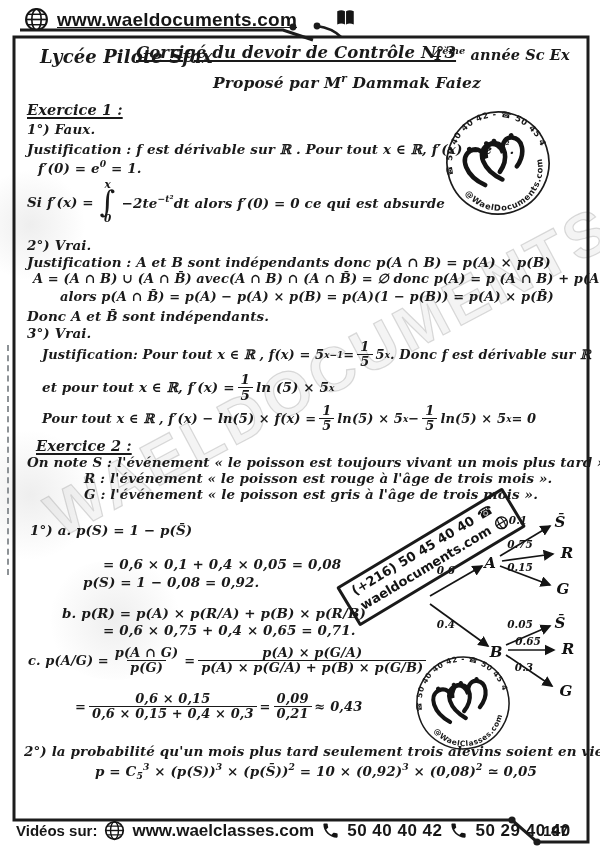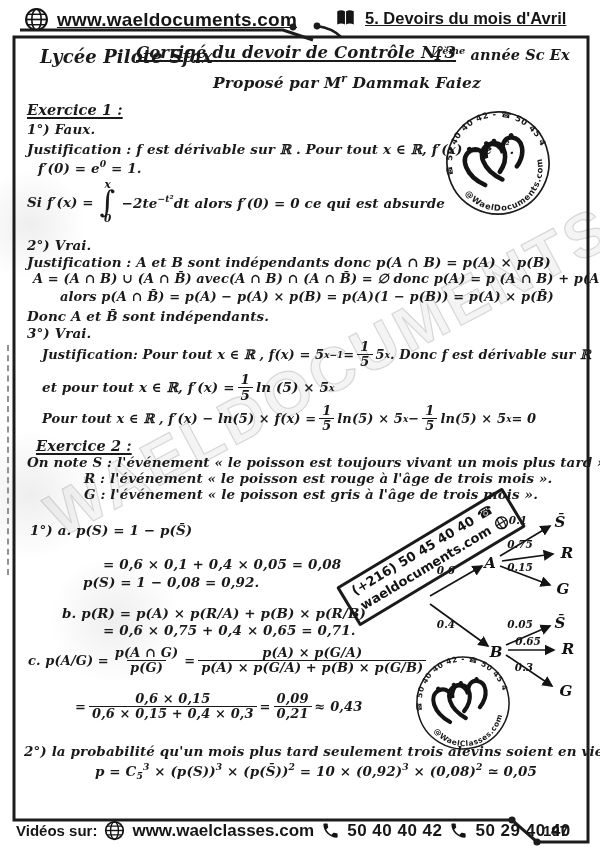--- a/index.html
+++ b/index.html
@@ -73,21 +73,20 @@
       <line x1="3.5" y1="7" x2="20.5" y2="7" stroke="#141414" stroke-width="1.4"></line>
       <line x1="3.5" y1="17" x2="20.5" y2="17" stroke="#141414" stroke-width="1.4"></line>
     </svg>
     <span class="site-url">www.waeldocuments.com</span>
   </div>
   <div class="top-header sans" style="left:334px;">
     <svg width="23" height="22" viewBox="0 0 24 24">
       <path d="M3 4.5 C6 3.1 8.8 3.1 11.4 4.5 V19 C8.8 17.6 6 17.6 3 19 Z" fill="#151515"></path>
       <path d="M21 4.5 C18 3.1 15.2 3.1 12.6 4.5 V19 C15.2 17.6 18 17.6 21 19 Z" fill="#151515"></path>
     </svg>
-    <span class="section-ttl">5. Devoirs du mois d'Avril</span>
   </div>
 
   <svg class="overlay" width="600" height="849">
     <path d="M14,37 H588 V842 H537 L512,820 H14 Z" fill="none" stroke="#1c1c1c" stroke-width="3"></path>
     <circle cx="512" cy="820" r="3.6" fill="#1c1c1c"></circle>
     <circle cx="537" cy="842" r="3.6" fill="#1c1c1c"></circle>
     <path d="M20,30 H283 L313,40" fill="none" stroke="#1c1c1c" stroke-width="3.2"></path>
     <circle cx="293" cy="27" r="3.4" fill="#1c1c1c"></circle>
     <circle cx="317" cy="26" r="3.4" fill="#1c1c1c"></circle>
     <path d="M317,26 Q332,28 341,37" fill="none" stroke="#1c1c1c" stroke-width="2.6"></path>

